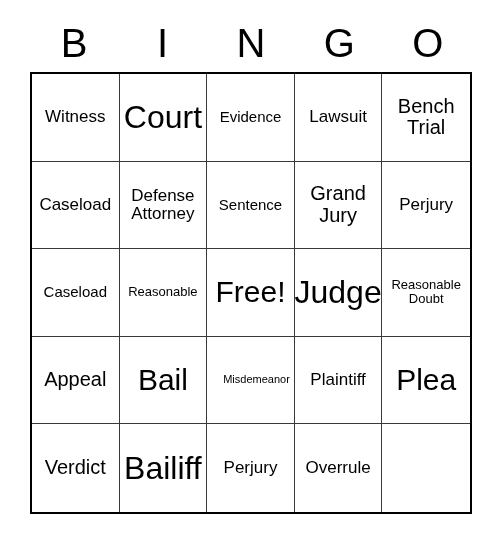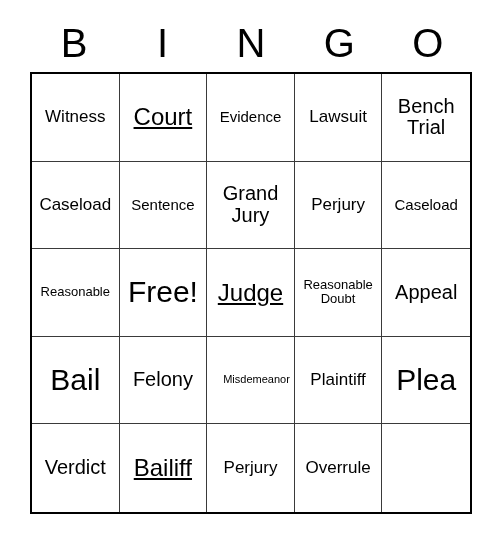--- a/index.html
+++ b/index.html
@@ -75,21 +75,21 @@
     line-height: 1.08;
     white-space: pre-line;
   }
 
   
   .fs-xxs span { font-size: 11px; margin-left: 12px; }
   .fs-xs  span { font-size: 13px; }
   .fs-s   span { font-size: 15px; }
   .fs-m   span { font-size: 17px; }
   .fs-l   span { font-size: 20px; }
-  .fs-xl  span { font-size: 24px; text-decoration: underline; }
+  .fs-xl  span { font-size: 32px; }
   .fs-xxl span { font-size: 30px; }
 </style>
 </head>
 <body>
 
 <div id="bingo-card">
 
   <div id="header-row">
     <div class="header-cell">
         <span>B</span>
@@ -123,20 +123,24 @@
         <span>Lawsuit</span>
       </div>
     <div class="cell fs-l">
         <span>Bench
 Trial</span>
       </div>
 
     <div class="cell fs-m">
         <span>Caseload</span>
       </div>
+    <div class="cell fs-m">
+        <span>Defense
+Attorney</span>
+      </div>
     <div class="cell fs-s">
         <span>Sentence</span>
       </div>
     <div class="cell fs-l">
         <span>Grand
 Jury</span>
       </div>
     <div class="cell fs-m">
         <span>Perjury</span>
       </div>
@@ -157,23 +161,20 @@
         <span>Reasonable
 Doubt</span>
       </div>
 
     <div class="cell fs-l">
         <span>Appeal</span>
       </div>
     <div class="cell fs-xxl">
         <span>Bail</span>
       </div>
-    <div class="cell fs-l">
-        <span>Felony</span>
-      </div>
     <div class="cell fs-xxs">
         <span>Misdemeanor</span>
       </div>
     <div class="cell fs-m">
         <span>Plaintiff</span>
       </div>
 
     <div class="cell fs-xxl">
         <span>Plea</span>
       </div>

